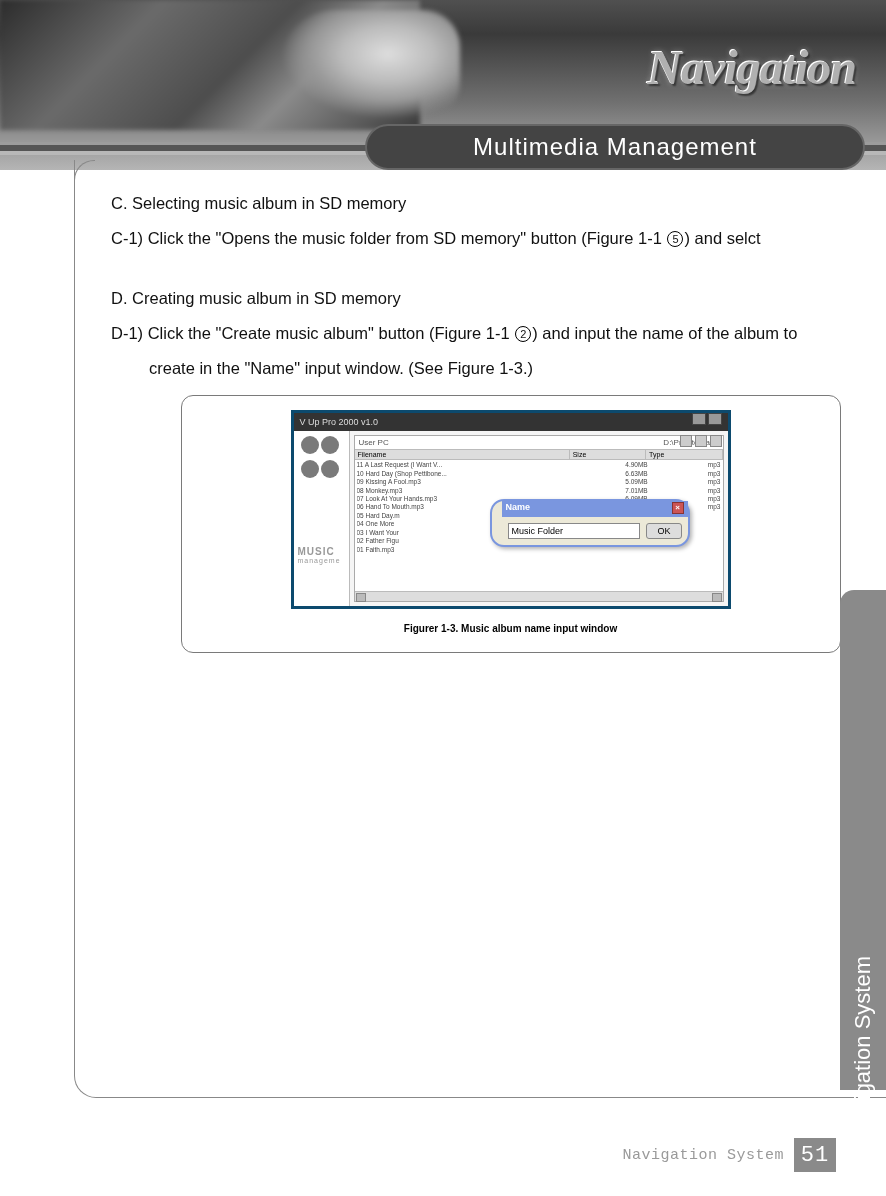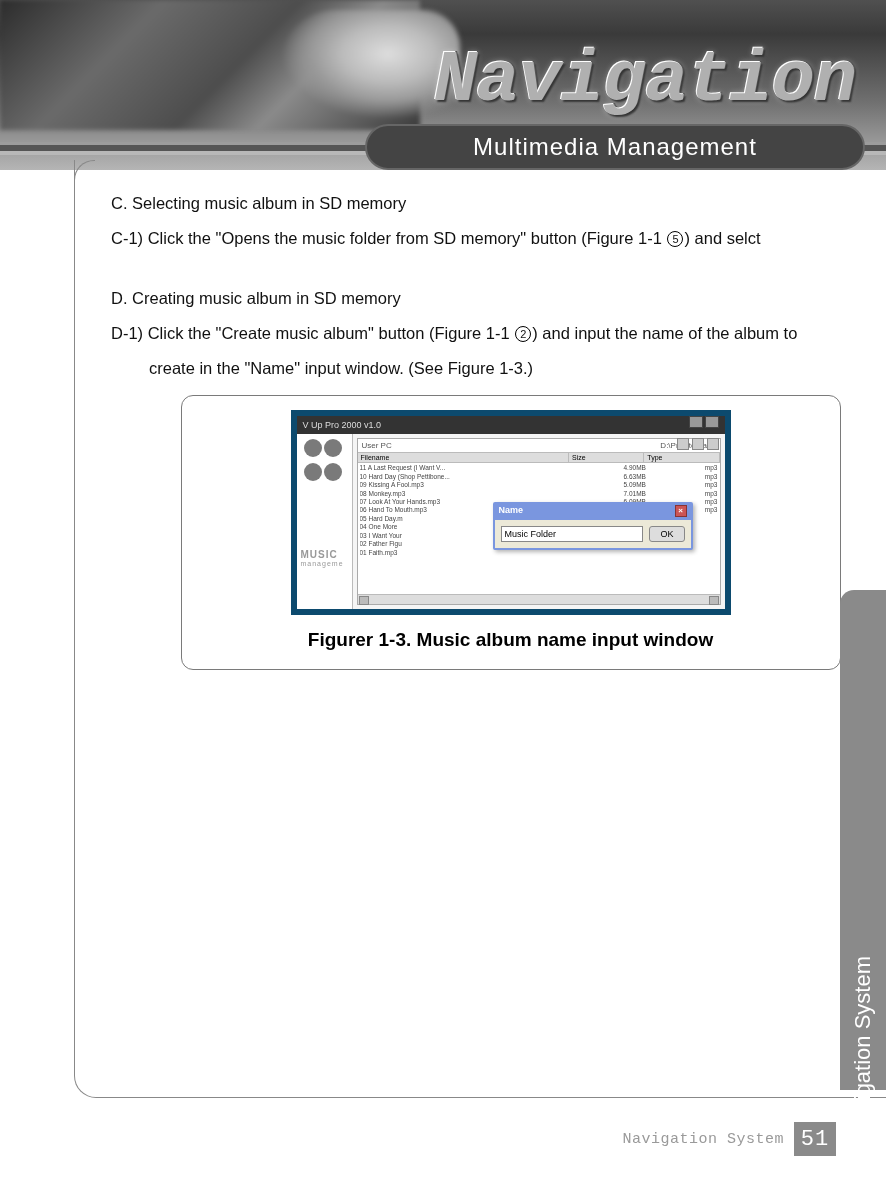--- a/index.html
+++ b/index.html
@@ -37,31 +37,31 @@
     position: absolute;
     left: 0; top: 145px;
     width: 886px; height: 6px;
     background: #555;
     box-shadow: 0 -3px 0 #9c9c9c, 0 4px 0 #b8b8b8;
   }
   .nav-word {
     position: absolute;
     right: 30px;
     top: 40px;
-    font-size: 72px;
+    font-size: 48px;
     font-weight: 800;
     font-style: italic;
     letter-spacing: -1px;
     color: #b0b0b0;
     text-shadow:
       -1px -1px 0 #fff,
        1px -1px 0 #555,
        2px  2px 2px #333,
        0 0 6px rgba(255,255,255,.4);
-    font-family: Liberation Mono, monospace;
+    font-family: Liberation Serif, serif;
   }
   .section-pill {
     position: absolute;
     left: 365px;
     top: 124px;
     width: 500px;
     height: 46px;
     background: #444;
     border-radius: 24px;
     border: 2px solid #666;
@@ -113,21 +113,21 @@
     width: 660px;
     border: 1.5px solid #7a7a7a;
     border-radius: 12px;
     padding: 14px 14px 18px 14px;
     background: #fff;
   }
   .screenshot {
     width: 440px;
     margin: 0 auto;
     background: #a3a3a3;
-    border: 6px solid #0c4a6e;
+    border: 3px solid #0c4a6e;
     font-family: Tahoma, Arial, sans-serif;
   }
   .ss-titlebar {
     height: 18px;
     background: #333;
     color: #ddd;
     font-size: 9px;
     line-height: 18px;
     padding: 0 6px;
     display:flex; justify-content:space-between;
@@ -158,36 +158,37 @@
   .panel-cols span:nth-child(2){flex:1;}
   .panel-cols span:nth-child(3){flex:1;}
   .panel-list{flex:1;overflow:hidden;font-size:6.5px;line-height:1.3;padding:1px 2px;color:#444;}
   .panel-scroll{height:10px;background:#ddd;border-top:1px solid #bbb;position:relative;}
   .panel-scroll::before,.panel-scroll::after{content:"";position:absolute;top:1px;width:8px;height:7px;background:#bbb;border:1px solid #888;}
   .panel-scroll::before{left:1px;} .panel-scroll::after{right:1px;}
   .right-icons{position:absolute;top:4px;right:6px;display:flex;gap:3px;}
   .right-icons span{width:12px;height:12px;background:#ccc;border:1px solid #888;}
   .dialog {
     position:absolute; left:140px; top:68px; width:200px;
-    background:#ece9d8; border:2px solid #7a96df; border-radius:2px;
+    background:#ece9d8; border:2px solid #7a96df; border-radius:14px;
     box-shadow: 2px 2px 4px rgba(0,0,0,.3);
+    padding-left: 10px;
   }
   .dialog-title{background:#7a96df;height:16px;color:#fff;font-size:9px;font-weight:bold;padding:1px 4px;display:flex;justify-content:space-between;}
   .dialog-title .x{width:12px;height:12px;background:#c55;border:1px solid #833;font-size:8px;text-align:center;line-height:10px;}
   .dialog-body{padding:6px;display:flex;gap:6px;align-items:center;}
   .dialog-body input{flex:1;font-size:9px;padding:2px 3px;border:1px solid #888;background:#fff;}
   .dialog-body button{font-size:9px;padding:2px 10px;border:1px solid #888;background:#ddd;border-radius:3px;}
   .ss-menu{height:22px;background:#fff;border-top:1px solid #bbb;display:flex;align-items:center;padding:0 6px;gap:5px;}
   .ss-menu .m-icon{width:12px;height:12px;background:#bbb;}
   .ss-menu .m-text{font-size:9px;font-weight:bold;letter-spacing:1px;color:#555;}
   .figure-caption {
     text-align: center;
     font-family: Arial, sans-serif;
     font-weight: 900;
-    font-size: 19px;
+    font-size: 10px;
     margin-top: 14px;
     color: #000;
   }
   
   .side-tab {
     position: absolute;
     right: 0px;
     top: 590px;
     width: 46px;
     height: 500px;
@@ -205,21 +206,21 @@
     font-size: 22px;
     font-weight: 300;
     font-family: "Trebuchet MS", Arial, sans-serif;
     width: 400px;
     text-align: left;
   }
   
   .footer {
     position: absolute;
     right: 50px;
-    bottom: 40px;
+    bottom: 24px;
     display: flex;
     align-items: center;
     gap: 10px;
   }
   .footer-label {
     font-size: 15px;
     color: #9a9a9a;
     font-family: "Courier New", monospace;
     letter-spacing: 0.5px;
   }

